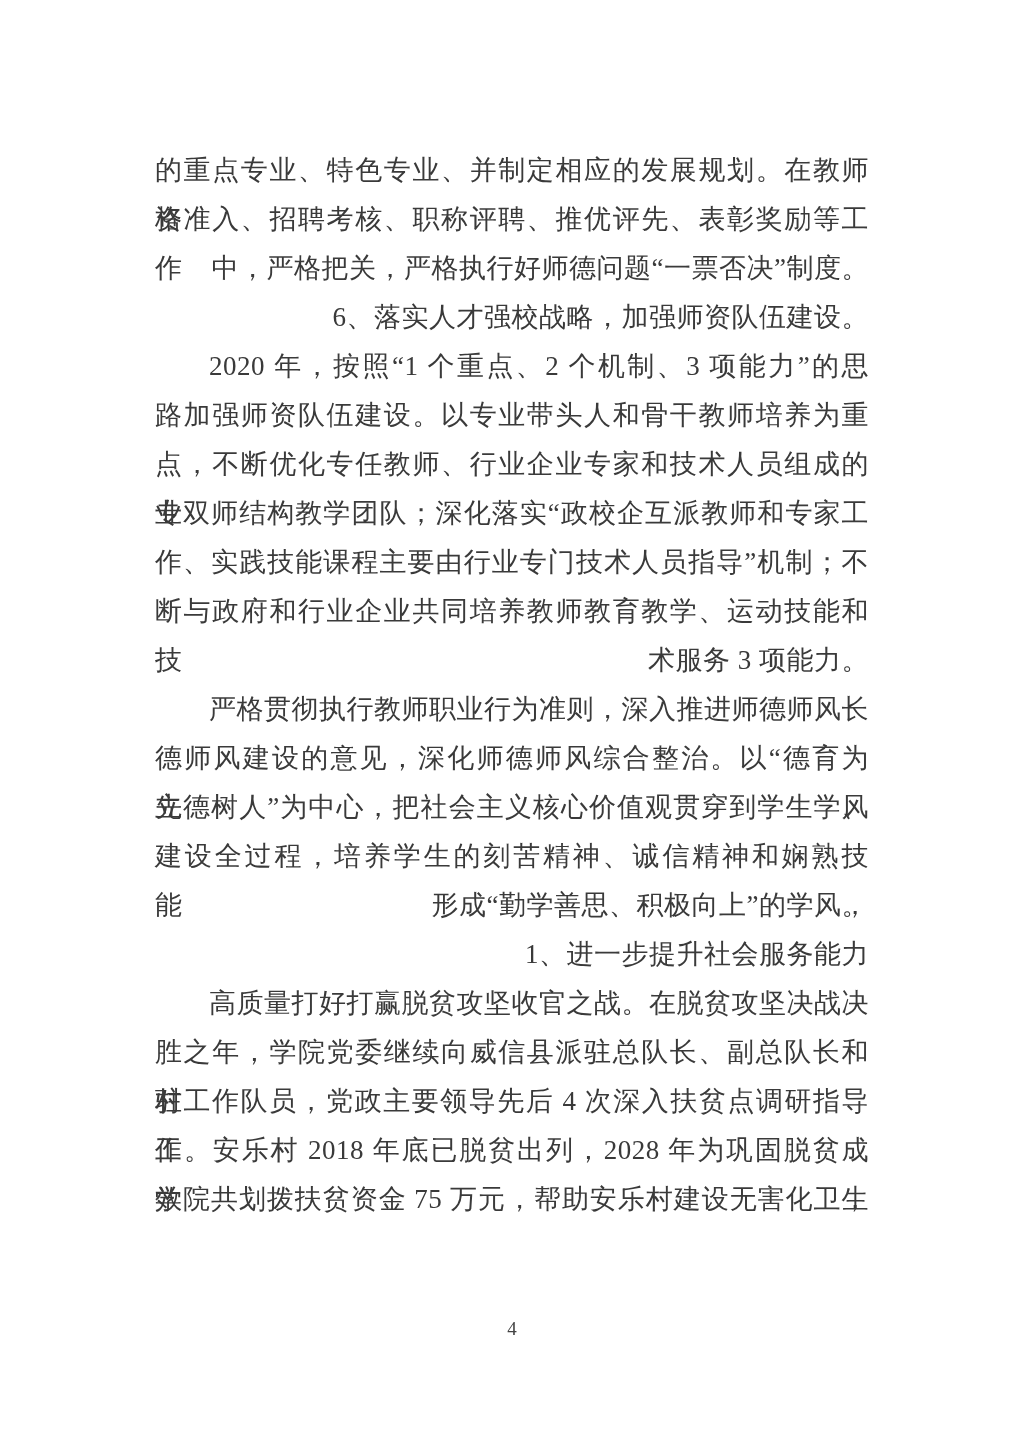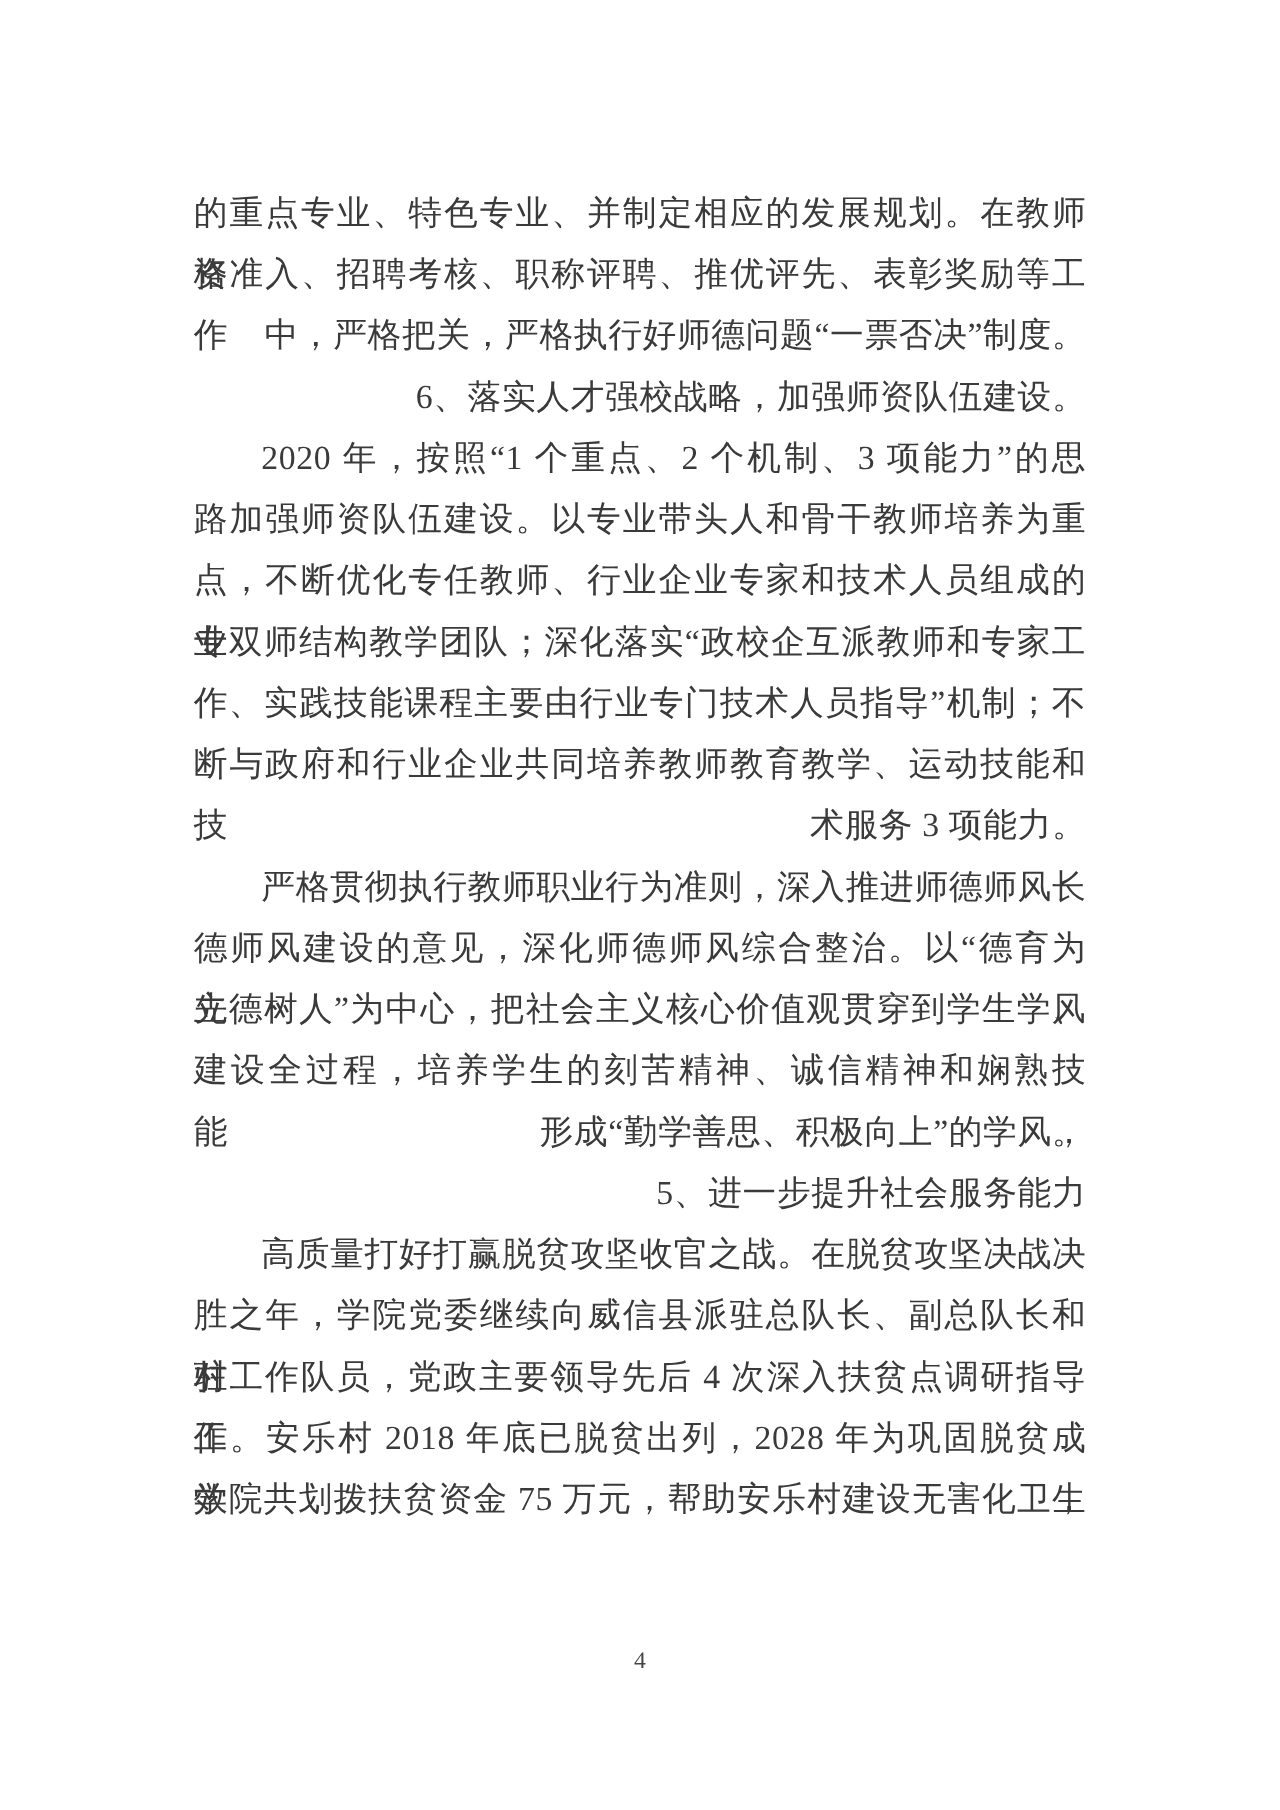--- a/index.html
+++ b/index.html
@@ -64,21 +64,21 @@
       <div class="line j">点，不断优化专任教师、行业企业专家和技术人员组成的专</div>
       <div class="line j">业双师结构教学团队；深化落实“政校企互派教师和专家工</div>
       <div class="line j">作、实践技能课程主要由行业专门技术人员指导”机制；不</div>
       <div class="line j">断与政府和行业企业共同培养教师教育教学、运动技能和技</div>
       <div class="line">术服务 3 项能力。</div>
       <div class="line indent j">严格贯彻执行教师职业行为准则，深入推进师德师风长</div>
       <div class="line j">德师风建设的意见，深化师德师风综合整治。以“德育为先、</div>
       <div class="line j">立德树人”为中心，把社会主义核心价值观贯穿到学生学风</div>
       <div class="line j">建设全过程，培养学生的刻苦精神、诚信精神和娴熟技能，</div>
       <div class="line">形成“勤学善思、积极向上”的学风。</div>
-      <div class="line indent">5、进一步提升社会服务能力</div>
+      <div class="line indent">1、进一步提升社会服务能力</div>
       <div class="line indent j">高质量打好打赢脱贫攻坚收官之战。在脱贫攻坚决战决</div>
       <div class="line j">胜之年，学院党委继续向威信县派驻总队长、副总队长和驻</div>
       <div class="line j">村工作队员，党政主要领导先后 4 次深入扶贫点调研指导工</div>
       <div class="line j">作。安乐村 2018 年底已脱贫出列，2028 年为巩固脱贫成效，</div>
       <div class="line j">学院共划拨扶贫资金 75 万元，帮助安乐村建设无害化卫生</div>
     </div>
   <div class="page-number">4</div>
 </div>
 
 </body></html>

